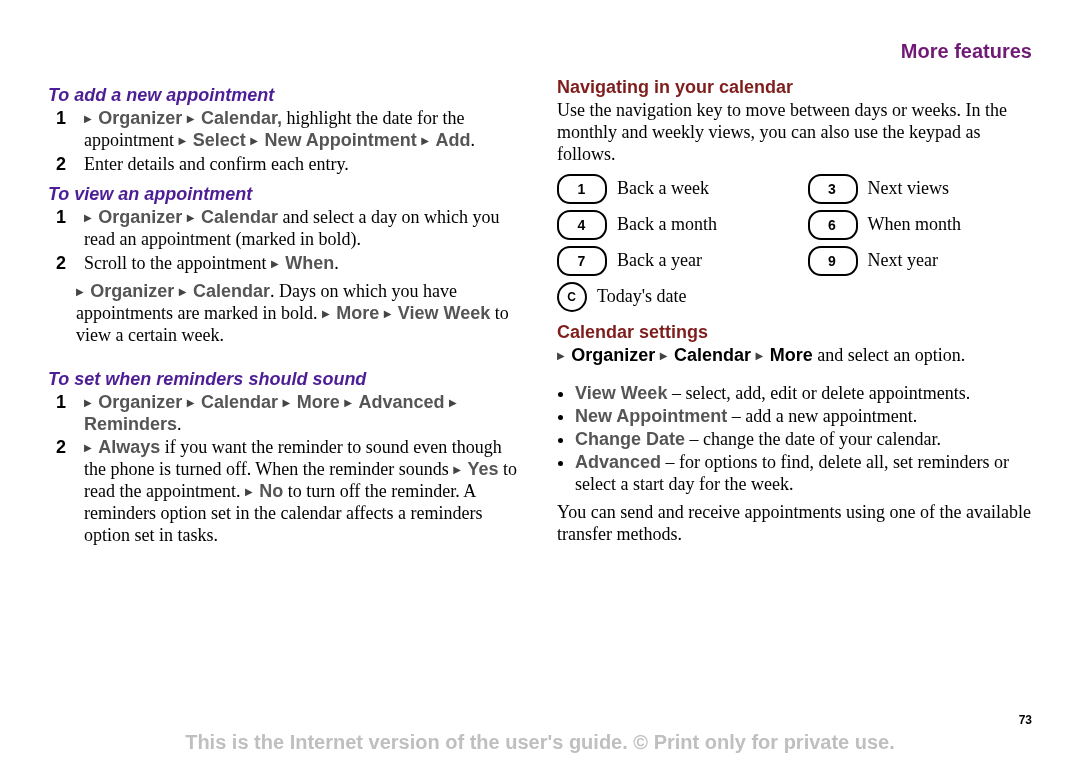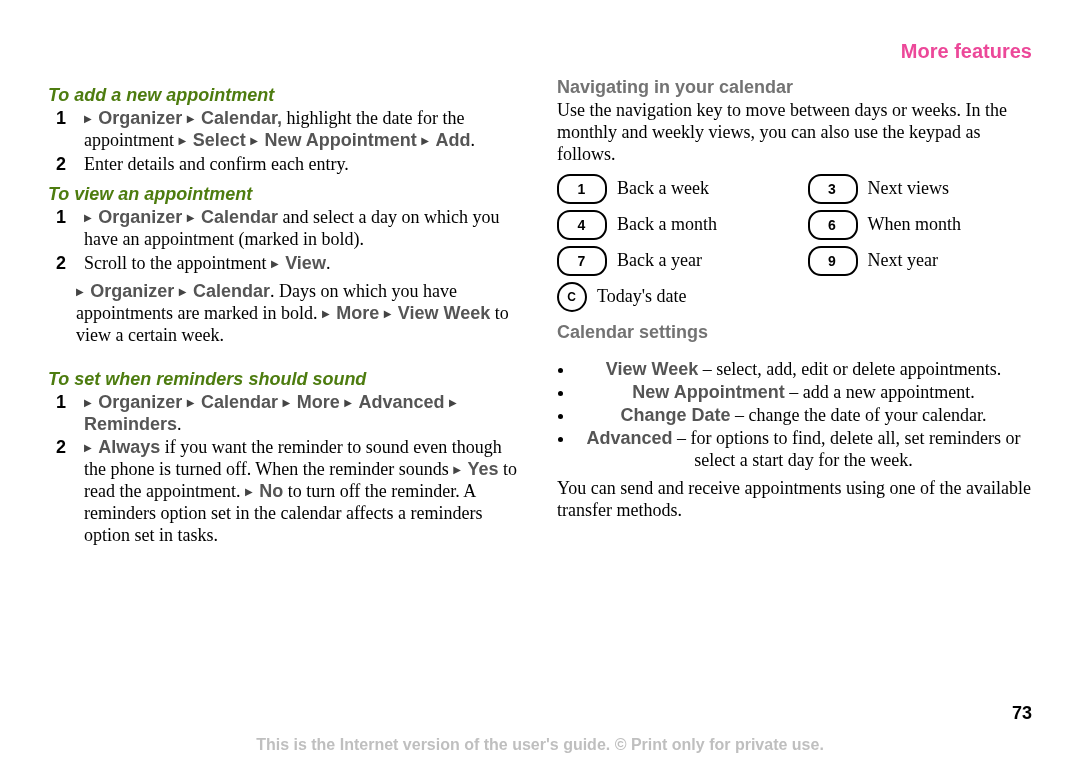--- a/index.html
+++ b/index.html
@@ -15,45 +15,45 @@
   }
   .page {
     padding: 40px 48px 20px 48px;
     display: flex;
     flex-direction: column;
     height: 714px;
   }
   .running-head {
     font-family: Arial, Helvetica, sans-serif;
     font-weight: 800;
-    color: #ec4899;
+    color: #701a75;
     text-align: right;
     font-size: 20px;
     margin: 0 0 14px 0;
   }
   .columns {
     display: flex;
     flex: 1;
     gap: 34px;
   }
   .col {
     width: 50%;
   }
   .sect-h {
     font-family: Arial, Helvetica, sans-serif;
     font-weight: 800;
     font-style: italic;
-    color: #4d7c0f;
+    color: #4c1d95;
     margin: 8px 0 2px 0;
     font-size: 18px;
   }
   .sect-hup {
     font-family: Arial, Helvetica, sans-serif;
     font-weight: 800;
-    color: #737373;
+    color: #7f1d1d;
     margin: 8px 0 2px 0;
     font-size: 18px;
   }
   ol.steps {
     list-style: none;
     padding: 0 0 0 28px;
     margin: 0 0 6px 0;
     counter-reset: step;
   }
   ol.steps > li {
@@ -76,21 +76,20 @@
     line-height: 1.22;
   }
   .body-para0 {
     margin: 0 0 4px 0;
     line-height: 1.22;
   }
   ul.bullets {
     list-style: disc;
     margin: 16px 0 6px 0;
     padding-left: 18px;
-    text-align: center;
   }
   ul.bullets li {
     line-height: 1.22;
     margin-bottom: 1px;
   }
   .sans-b { font-family: Arial, Helvetica, sans-serif; font-weight: 800; }
   .sans-m { font-family: Arial, Helvetica, sans-serif; font-weight: 700; color:#555; }
   .tri::before {
     content: "▶";
     font-size: 10px;
@@ -132,30 +131,30 @@
     border-radius: 50%;
     font-size: 12px;
   }
   .keylabel {
     font-family: "Times New Roman", serif;
   }
   .pagenum {
     font-family: Arial, Helvetica, sans-serif;
     font-weight: 800;
     text-align: right;
-    font-size: 18px;
+    font-size: 12px;
     margin-top: 20px;
   }
   .disclaimer {
     text-align: center;
     font-family: Arial, Helvetica, sans-serif;
     font-weight: 700;
     color: #bfbfbf;
-    font-size: 16px;
-    margin-top: 12px;
+    font-size: 20px;
+    margin-top: 4px;
   }
 </style>
 </head>
 <body>
 
 <div class="page">
   <div class="running-head">More features</div>
 
   <div class="columns">
 
@@ -178,26 +177,26 @@
         </li>
         <li><span>Enter details and confirm each entry.</span></li>
       </ol>
 
       <div class="sect-h">To view an appointment</div>
       <ol class="steps">
         <li>
           <span class="tri"></span>
           <span class="sans-m">Organizer</span>
           <span class="tri"></span>
-          <span class="sans-m">Calendar</span><span> and select a day on which you have an appointment (marked in bold).</span>
+          <span class="sans-m">Calendar</span><span> and select a day on which you read an appointment (marked in bold).</span>
         </li>
         <li>
           <span>Scroll to the appointment </span>
           <span class="tri"></span>
-          <span class="sans-m">View</span><span>.</span>
+          <span class="sans-m">When</span><span>.</span>
         </li>
       </ol>
 
       <p class="body-para">
         <span class="tri"></span>
         <span class="sans-m">Organizer</span>
         <span class="tri"></span>
         <span class="sans-m">Calendar</span><span>. Days on which you have appointments are marked in bold. </span>
         <span class="tri"></span>
         <span class="sans-m">More</span>
@@ -259,20 +258,28 @@
             <span class="keycap">9</span>
             <span class="keylabel">Next year</span>
           </div>
           <div class="keyitem">
             <span class="keycap sm">C</span>
             <span class="keylabel">Today's date</span>
           </div>
         </div>
 
       <div class="sect-hup">Calendar settings</div>
+      <p class="body-para0">
+        <span class="tri"></span>
+        <span class="sans-b">Organizer</span>
+        <span class="tri"></span>
+        <span class="sans-b">Calendar</span>
+        <span class="tri"></span>
+        <span class="sans-b">More</span><span> and select an option.</span>
+      </p>
       <ul class="bullets" id="settings-list">
           <li><span class="sans-m">View Week</span><span> – select, add, edit or delete appointments.</span></li>
           <li><span class="sans-m">New Appointment</span><span> – add a new appointment.</span></li>
           <li><span class="sans-m">Change Date</span><span> – change the date of your calendar.</span></li>
           <li><span class="sans-m">Advanced</span><span> – for options to find, delete all, set reminders or select a start day for the week.</span></li>
         </ul>
 
       <p class="body-para0">You can send and receive appointments using one of the available transfer methods.</p>
     </div>
   </div>

